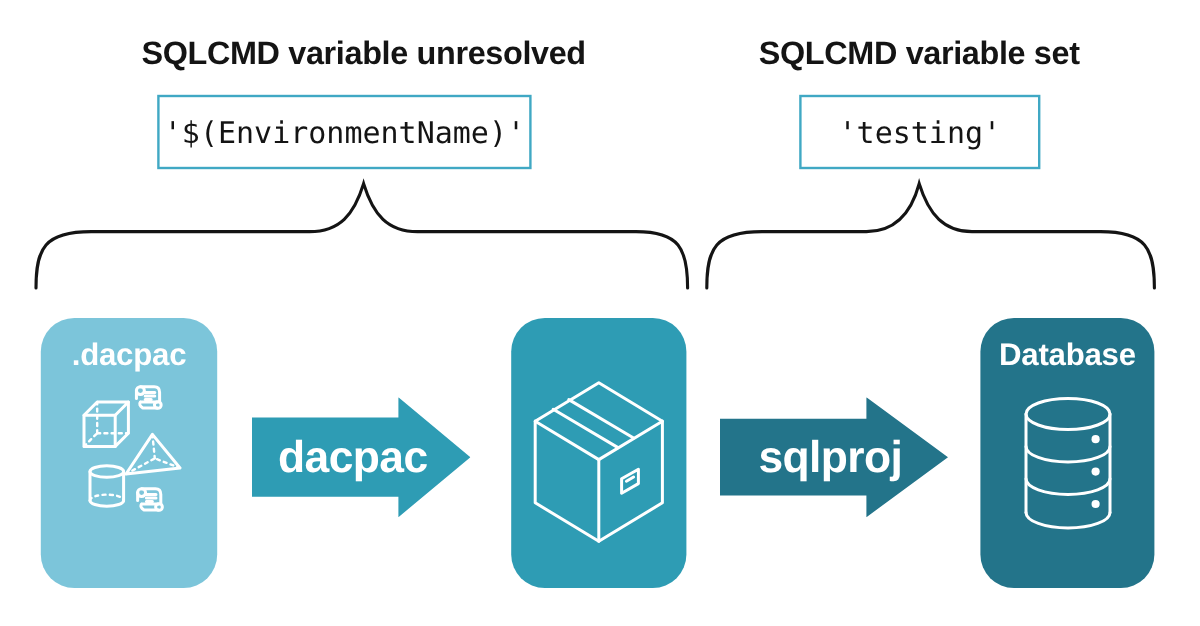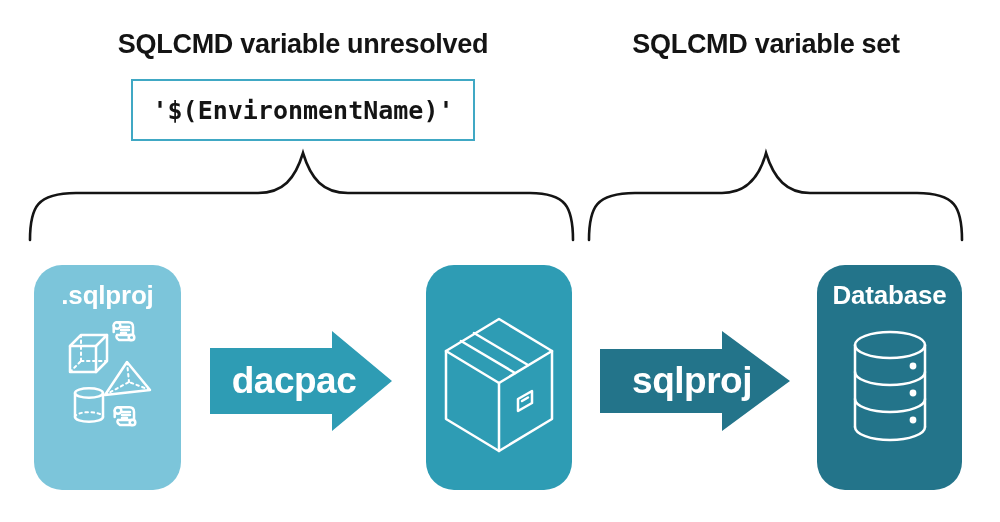--- a/index.html
+++ b/index.html
@@ -11,21 +11,21 @@
     position:absolute;top:29px;width:400px;text-align:center;
     font-size:27px;font-weight:bold;color:var(--color-ink,#111);letter-spacing:-0.3px;
   }
   .h-left{left:103px;}
   .h-right{left:566px;}
   .codebox{
     position:absolute;top:79px;height:62px;box-sizing:border-box;
     border:2px solid var(--color-border,#40A8C4);background:#fff;
     display:flex;align-items:center;justify-content:center;
   }
-  .cb-left{left:131px;width:344px;font-weight:bold;}
+  .cb-left{left:131px;width:312px;}
   .cb-right{left:666px;width:201px;}
   .codebox span{
     font-family:"DejaVu Sans Mono", monospace;font-size:25px;color:#141414;white-space:pre;
   }
   .braces{position:absolute;left:0;top:0;width:1000px;height:260px;}
   .braces path{fill:none;stroke:var(--color-ink,#141414);stroke-width:2.6;stroke-linecap:round;}
   .node{
     position:absolute;top:265px;height:225px;border-radius:28px;box-sizing:border-box;
   }
   .node-sqlproj{left:34px;width:147px;background:var(--color-light,#7CC5DA);}
@@ -56,28 +56,31 @@
 <body>
 
 <div class="canvas">
 
   <div class="heading h-left">SQLCMD variable unresolved</div>
   <div class="heading h-right">SQLCMD variable set</div>
 
   <div class="codebox cb-left">
     <span>'$(EnvironmentName)'</span>
   </div>
+  <div class="codebox cb-right">
+    <span>'testing'</span>
+  </div>
 
   <svg class="braces" viewBox="0 0 1000 260">
     <path d="M30,240 C30,207 37,193 76,193 L258,193 C283,193 295,179 303,153 C311,179 323,193 348,193 L530,193 C566,193 573,207 573,240"></path>
     <path d="M589,240 C589,207 596,193 635,193 L722,193 C745,193 759,179 766,153 C774,179 787,193 810,193 L917,193 C955,193 962,207 962,240"></path>
   </svg>
 
   <div class="node node-sqlproj">
-    <div class="node-title">.sqlproj</div>
+    <div class="node-title">.dacpac</div>
     <svg class="node-icon" viewBox="0 0 147 225">
       <defs>
         <g id="scr">
           <circle cx="5" cy="5.5" r="3.3"></circle>
           <path d="M5,2.2 H16.5 Q21,2.2 21,7 V14.5"></path>
           <path d="M1.7,5.5 V12"></path>
           <path d="M5,15 H19 M7,20 H19 M5,15 Q3.2,17.5 7,20"></path>
           <circle cx="19.5" cy="17.5" r="2.8"></circle>
           <path d="M9,7 h8 M9,10 h8 M9,13 h5"></path>
         </g>

